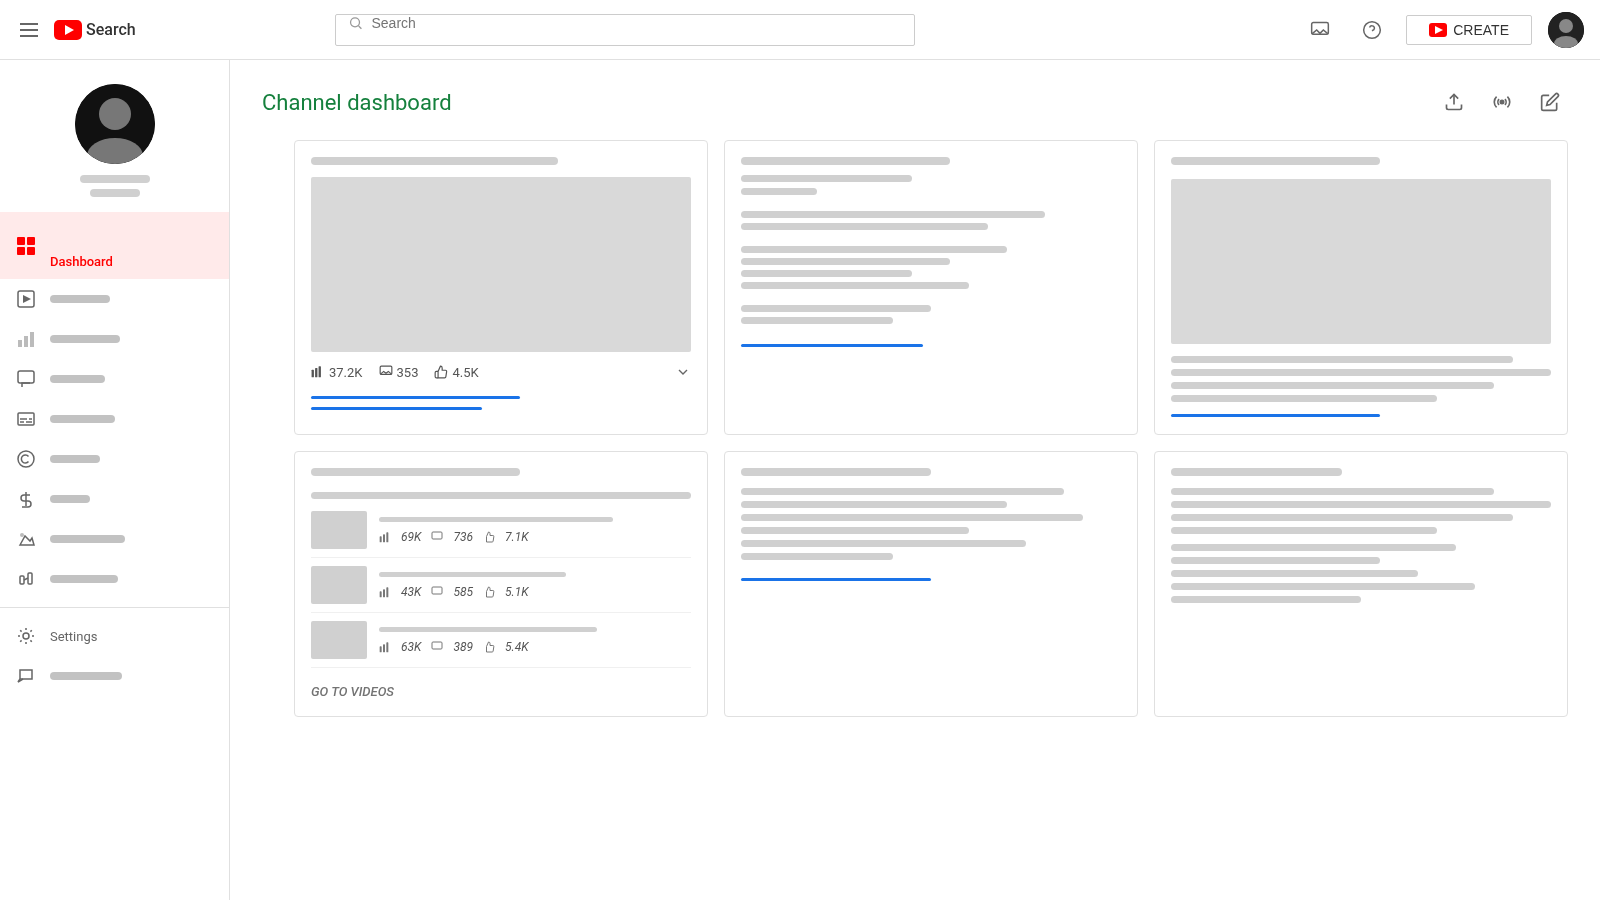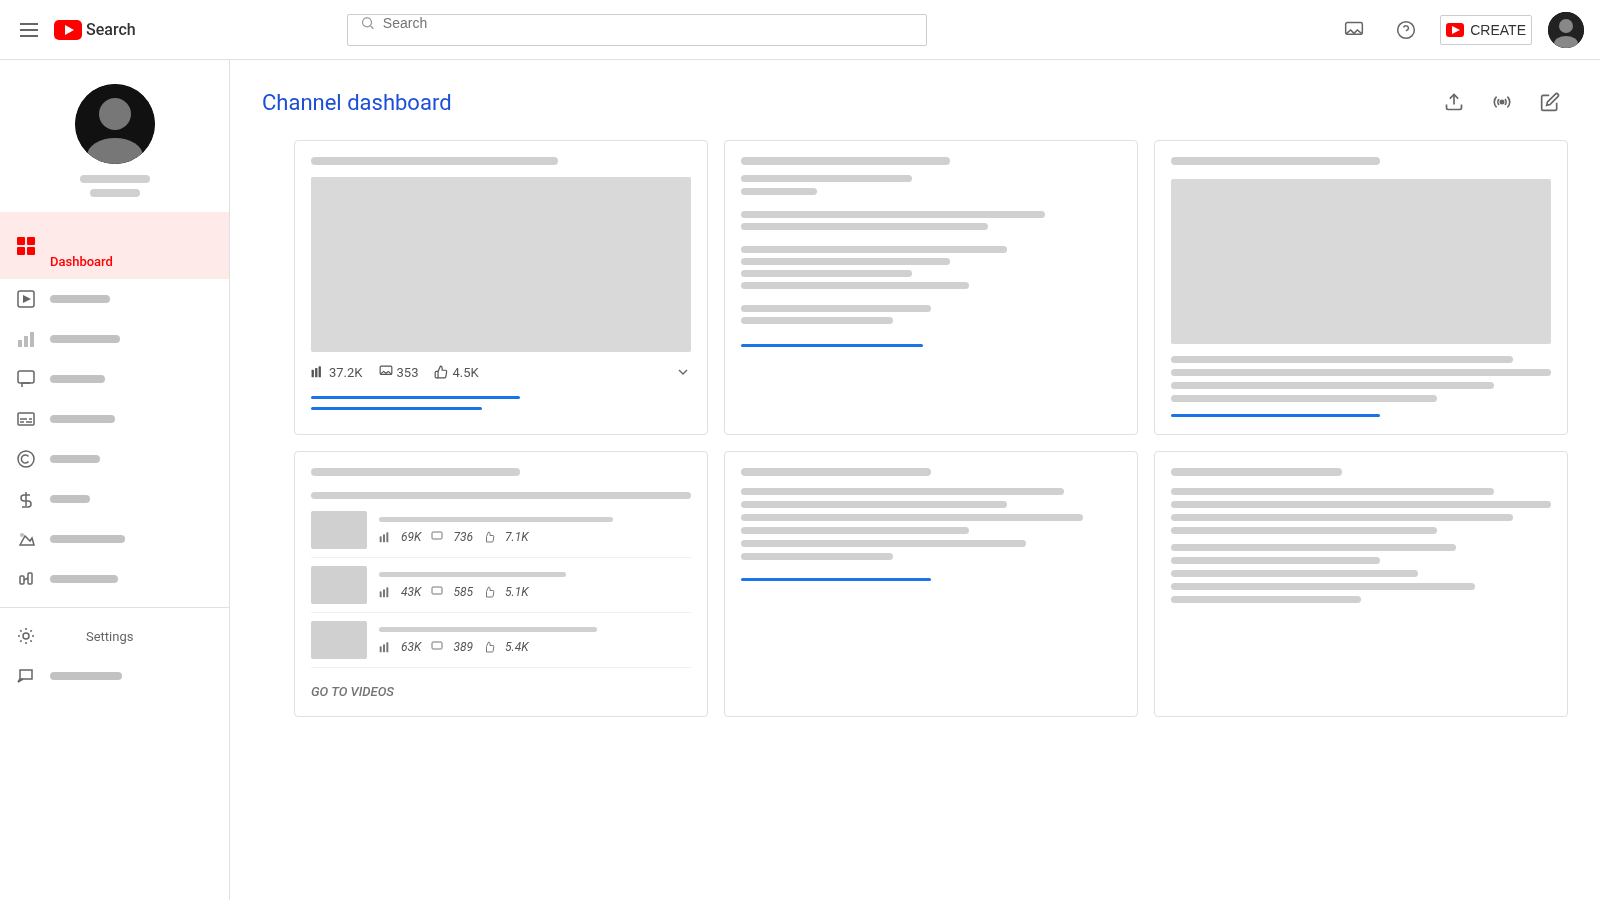--- a/index.html
+++ b/index.html
@@ -21,21 +21,21 @@
     .search-bar {
       flex: 1; max-width: 580px; margin: 15px auto;
       display: flex; align-items: flex-start;
       border: 1px solid #ccc; border-radius: 2px; height: 32px; padding: 0 12px; gap: 8px;
     }
     .search-bar input { border: none; outline: none; font-size: 14px; width: 100%; color: #333; }
 
     .top-nav-right { display: flex; align-items: center; gap: 16px; margin-left: auto; }
     .create-btn {
       display: flex; align-items: center; gap: 6px;
-      border: 1px solid #ccc; border-radius: 2px; padding: 6px 5px;
+      border: 1px solid #ccc; border-radius: 2px; padding: 6px 22px;
       cursor: pointer; font-size: 14px; font-weight: 500; color: #333; background: #fff;
     }
     .create-icon-box { color: #ff0000; font-size: 16px; }
     .nav-icon-btn { cursor: pointer; color: #666; font-size: 18px; display: flex; align-items: center; justify-content: center; width: 36px; height: 36px; border-radius: 50%; }
     .avatar-circle { width: 36px; height: 36px; border-radius: 50%; background: #000; display: flex; align-items: center; justify-content: center; cursor: pointer; overflow: hidden; }
 
     
     .body-wrap { display: flex; flex: 1; overflow: hidden; }
 
     
@@ -50,21 +50,21 @@
       border-radius: 0;
     }
     .sidebar-item.active { color: #ff0000; background: #ffeaea; }
     .sidebar-item .item-icon { width: 20px; height: 20px; display: flex; align-items: center; justify-content: center; flex-shrink: 0; }
     .sidebar-item .item-label-bar { height: 8px; border-radius: 4px; background: currentColor; opacity: 0.4; }
     .sidebar-divider { height: 1px; background: #e0e0e0; margin: 8px 0; }
 
     
     .main-content { flex: 1; overflow-y: auto; padding: 24px 32px; background: #fff; }
     .main-header { display: flex; align-items: center; justify-content: space-between; margin-bottom: 20px; }
-    .page-title { font-size: 22px; font-weight: 400; color: #1d4ed8; }
+    .page-title { font-size: 22px; font-weight: 400; color: #15803d; }
     .header-actions { display: flex; gap: 12px; align-items: center; }
     .header-action-btn { width: 36px; height: 36px; border-radius: 50%; display: flex; align-items: center; justify-content: center; cursor: pointer; color: #666; font-size: 18px; }
 
     
     .cards-grid { display: grid; grid-template-columns: 1fr 1fr 1fr; gap: 16px; padding-left: 32px; }
 
     .card { border: 1px solid #e0e0e0; border-radius: 4px; padding: 16px; background: #fff; }
 
     
     .card-label-bar { height: 8px; border-radius: 4px; background: #d0d0d0; margin-bottom: 12px; }
@@ -274,21 +274,21 @@
 
       <div class="sidebar-divider"></div>
 
       <div class="sidebar-item">
         <div class="item-icon">
           <svg width="18" height="18" viewBox="0 0 18 18" fill="none" stroke="#666" stroke-width="1.5">
             <circle cx="9" cy="9" r="3"></circle>
             <path d="M9 1v2M9 15v2M1 9h2M15 9h2M3.2 3.2l1.4 1.4M13.4 13.4l1.4 1.4M3.2 14.8l1.4-1.4M13.4 4.6l1.4-1.4"></path>
           </svg>
         </div>
-        <span style="font-size:13px;color:#666;margin-left:36px;">Settings</span>
+        <span style="font-size:13px;color:#666;">Settings</span>
       </div>
 
       <div class="sidebar-item">
         <div class="item-icon">
           <svg width="18" height="18" viewBox="0 0 18 18" fill="none" stroke="#666" stroke-width="1.5">
             <path d="M3 3h12v9H3z"></path>
               <polyline points="3,12 1,15 6,12"></polyline>
           </svg>
         </div>
         <div class="item-label-bar" style="width:72px;"></div>

